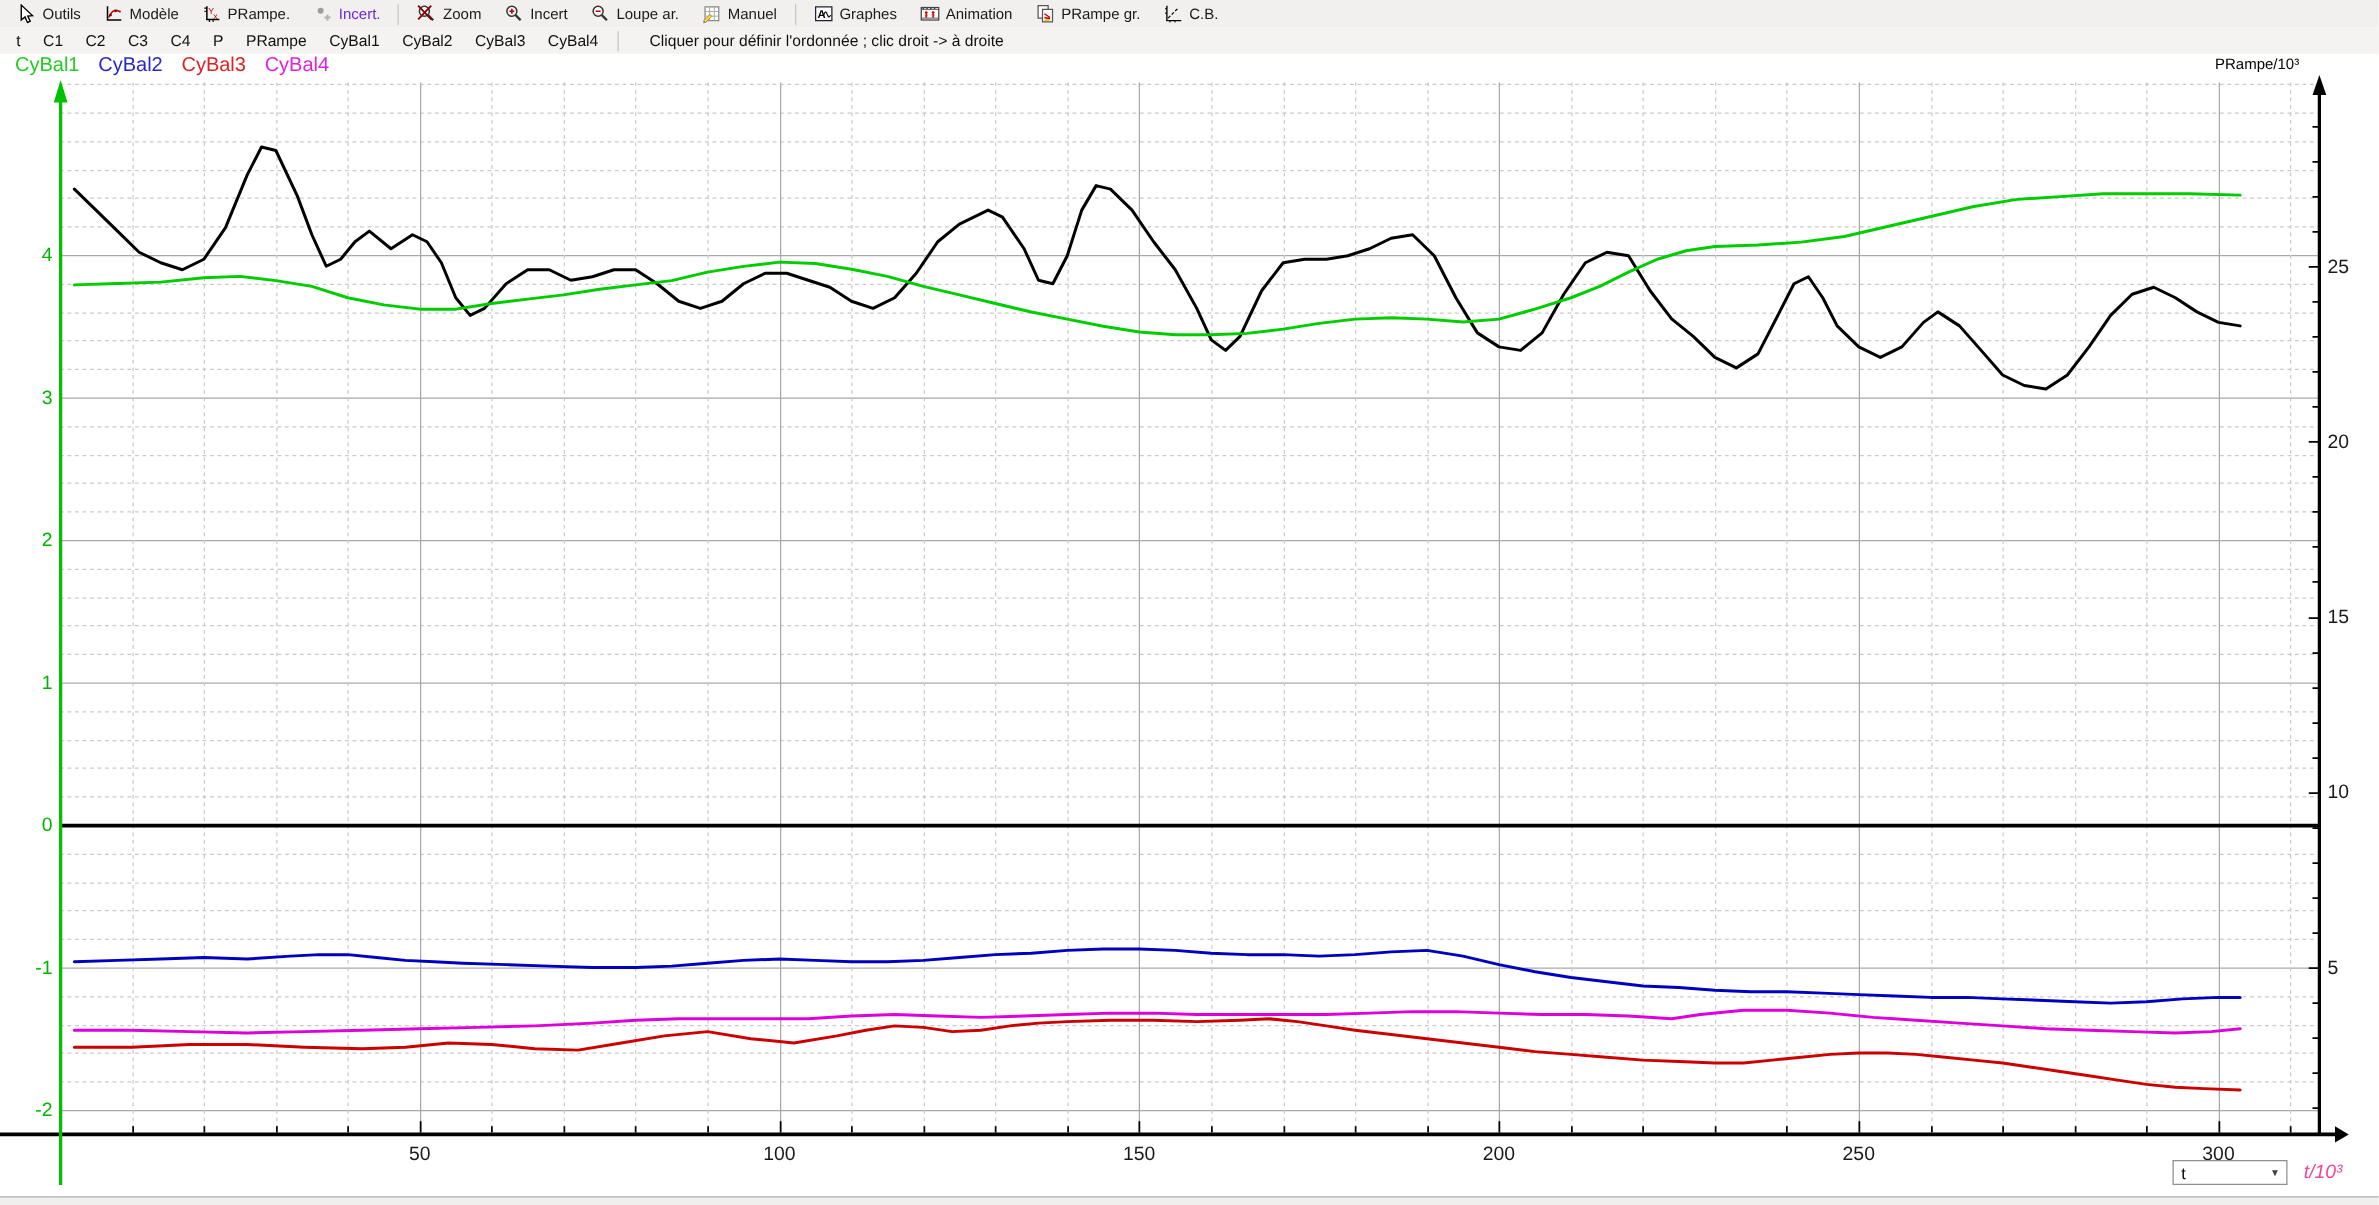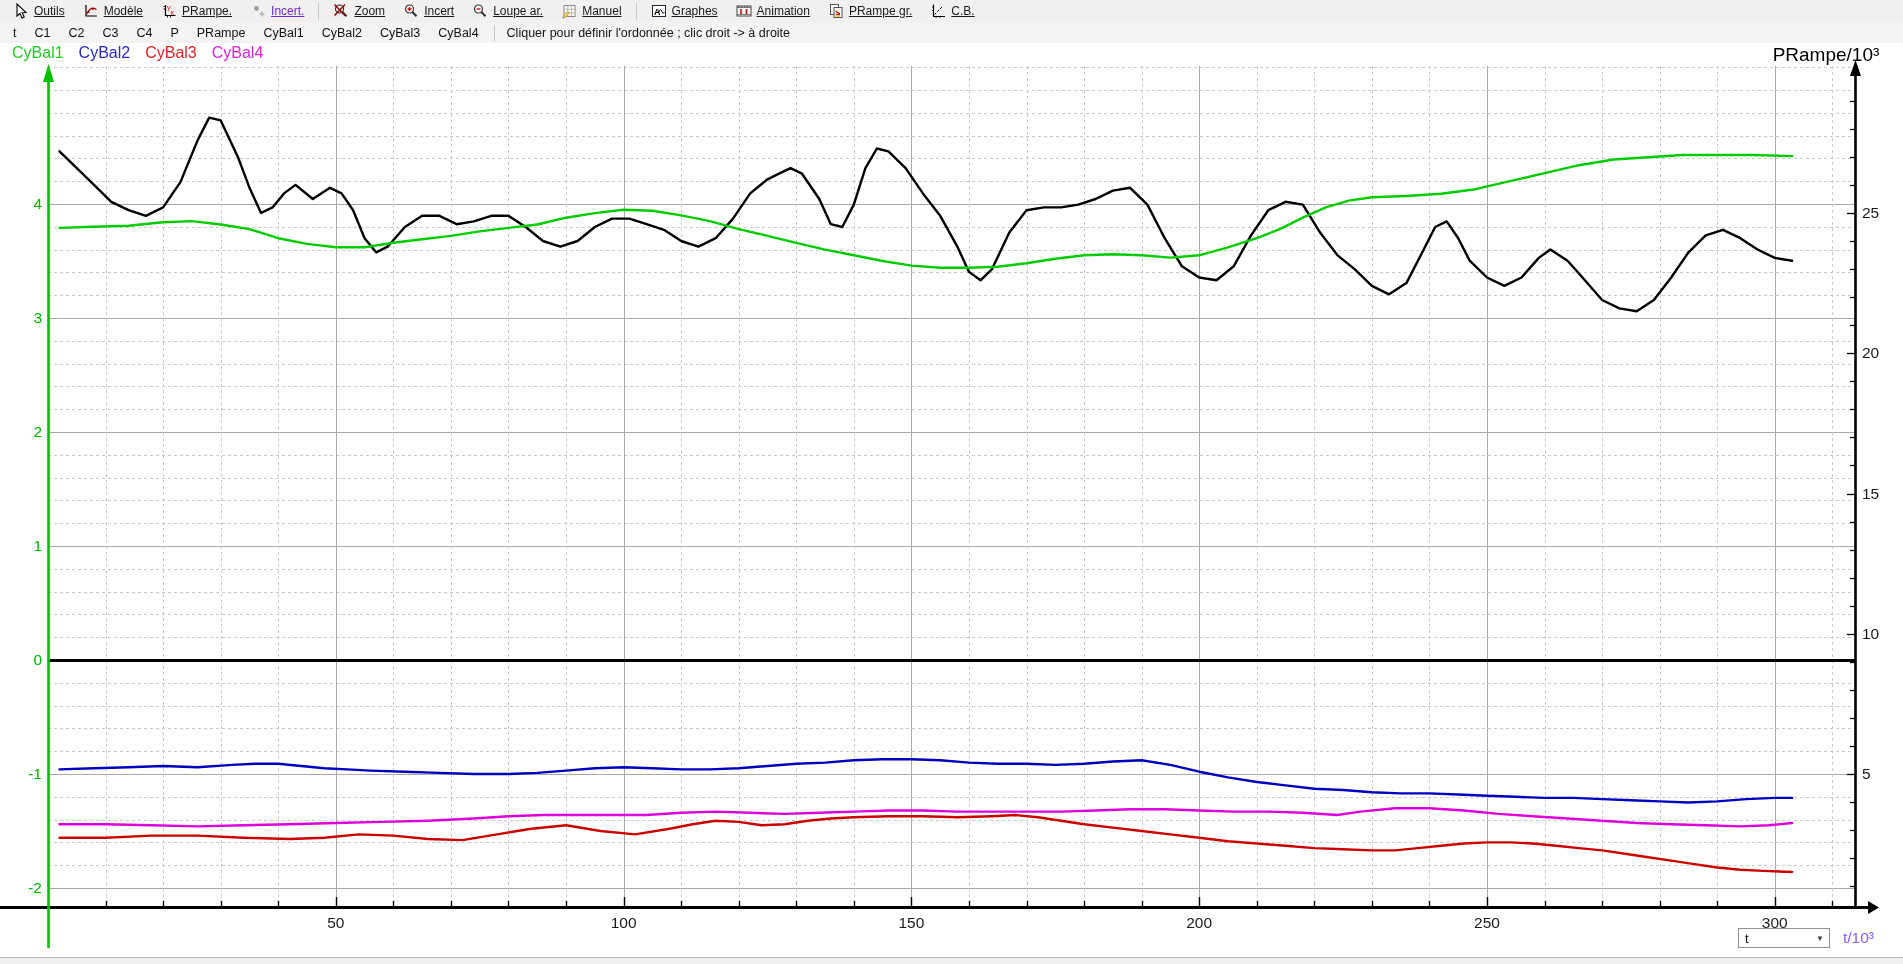--- a/index.html
+++ b/index.html
@@ -7,47 +7,47 @@
     width:1903px;height:964px;position:relative;overflow:hidden;
     background:#ffffff;font-family:"Liberation Sans",sans-serif;
     -webkit-font-smoothing:antialiased;
   }
   
   .toolbar{
     position:absolute;top:0;left:0;width:100%;height:22px;z-index:5;
     background:#f1f0ee;display:flex;align-items:center;
     padding-left:4px;font-size:12px;color:#1a1a1a;
   }
-  .tb-item{display:flex;align-items:center;gap:5px;padding:1px 9px;height:20px;cursor:default;text-decoration:underline;}
+  .tb-item{display:flex;align-items:center;gap:5px;padding:1px 9px;height:20px;cursor:default;}
   .tb-item .ic{width:16px;height:16px;display:inline-flex;}
   .tb-item.disabled{color:#6d28d9;}
   .tb-sep{width:1px;height:17px;background:#c6c6c6;margin:0 5px;}
   
   .varbar{
     position:absolute;top:22px;left:0;width:100%;height:21px;z-index:5;
     background:#f4f3f1;display:flex;align-items:center;
     padding-left:4px;font-size:12.5px;color:#111;
   }
   .var-item{padding:1px 9px;cursor:default;}
   .var-sep{width:1px;height:16px;background:#c6c6c6;margin:0 6px;}
-  .status-text{padding-left:6px;color:#111;}
+  .status-text{padding-left:6px;color:#111;margin-left:13px;}
   
   #plot-svg{position:absolute;top:0;left:0;z-index:1;}
   .legend{
     position:absolute;top:44px;left:12px;z-index:4;
     display:flex;gap:15px;font-size:16px;font-weight:500;background:transparent;
   }
   .legend span{cursor:default;}
   .axis-title-right{
-    position:absolute;top:44px;left:1772px;width:108px;text-align:center;
-    font-size:19px;color:#000;z-index:4;
+    position:absolute;top:44px;left:1772px;width:108px;text-align:left;
+    font-size:12px;color:#000;z-index:4;
   }
   .axis-title-x{
     position:absolute;top:929px;left:1843px;
-    font-size:15.5px;color:#8b5cf6;z-index:4;
+    font-size:15.5px;color:#ec4899;z-index:4;font-style:italic;
   }
   
   .xcombo{
     position:absolute;top:928px;left:1738px;width:92px;height:20px;z-index:4;
     background:#fff;border:1px solid #8f8f8f;display:flex;align-items:center;
     font-size:13px;color:#000;padding-left:6px;box-sizing:border-box;cursor:default;
   }
   .xcombo .dd-arrow{
     margin-left:auto;width:18px;height:100%;display:flex;align-items:center;
     justify-content:center;font-size:8px;color:#404040;

